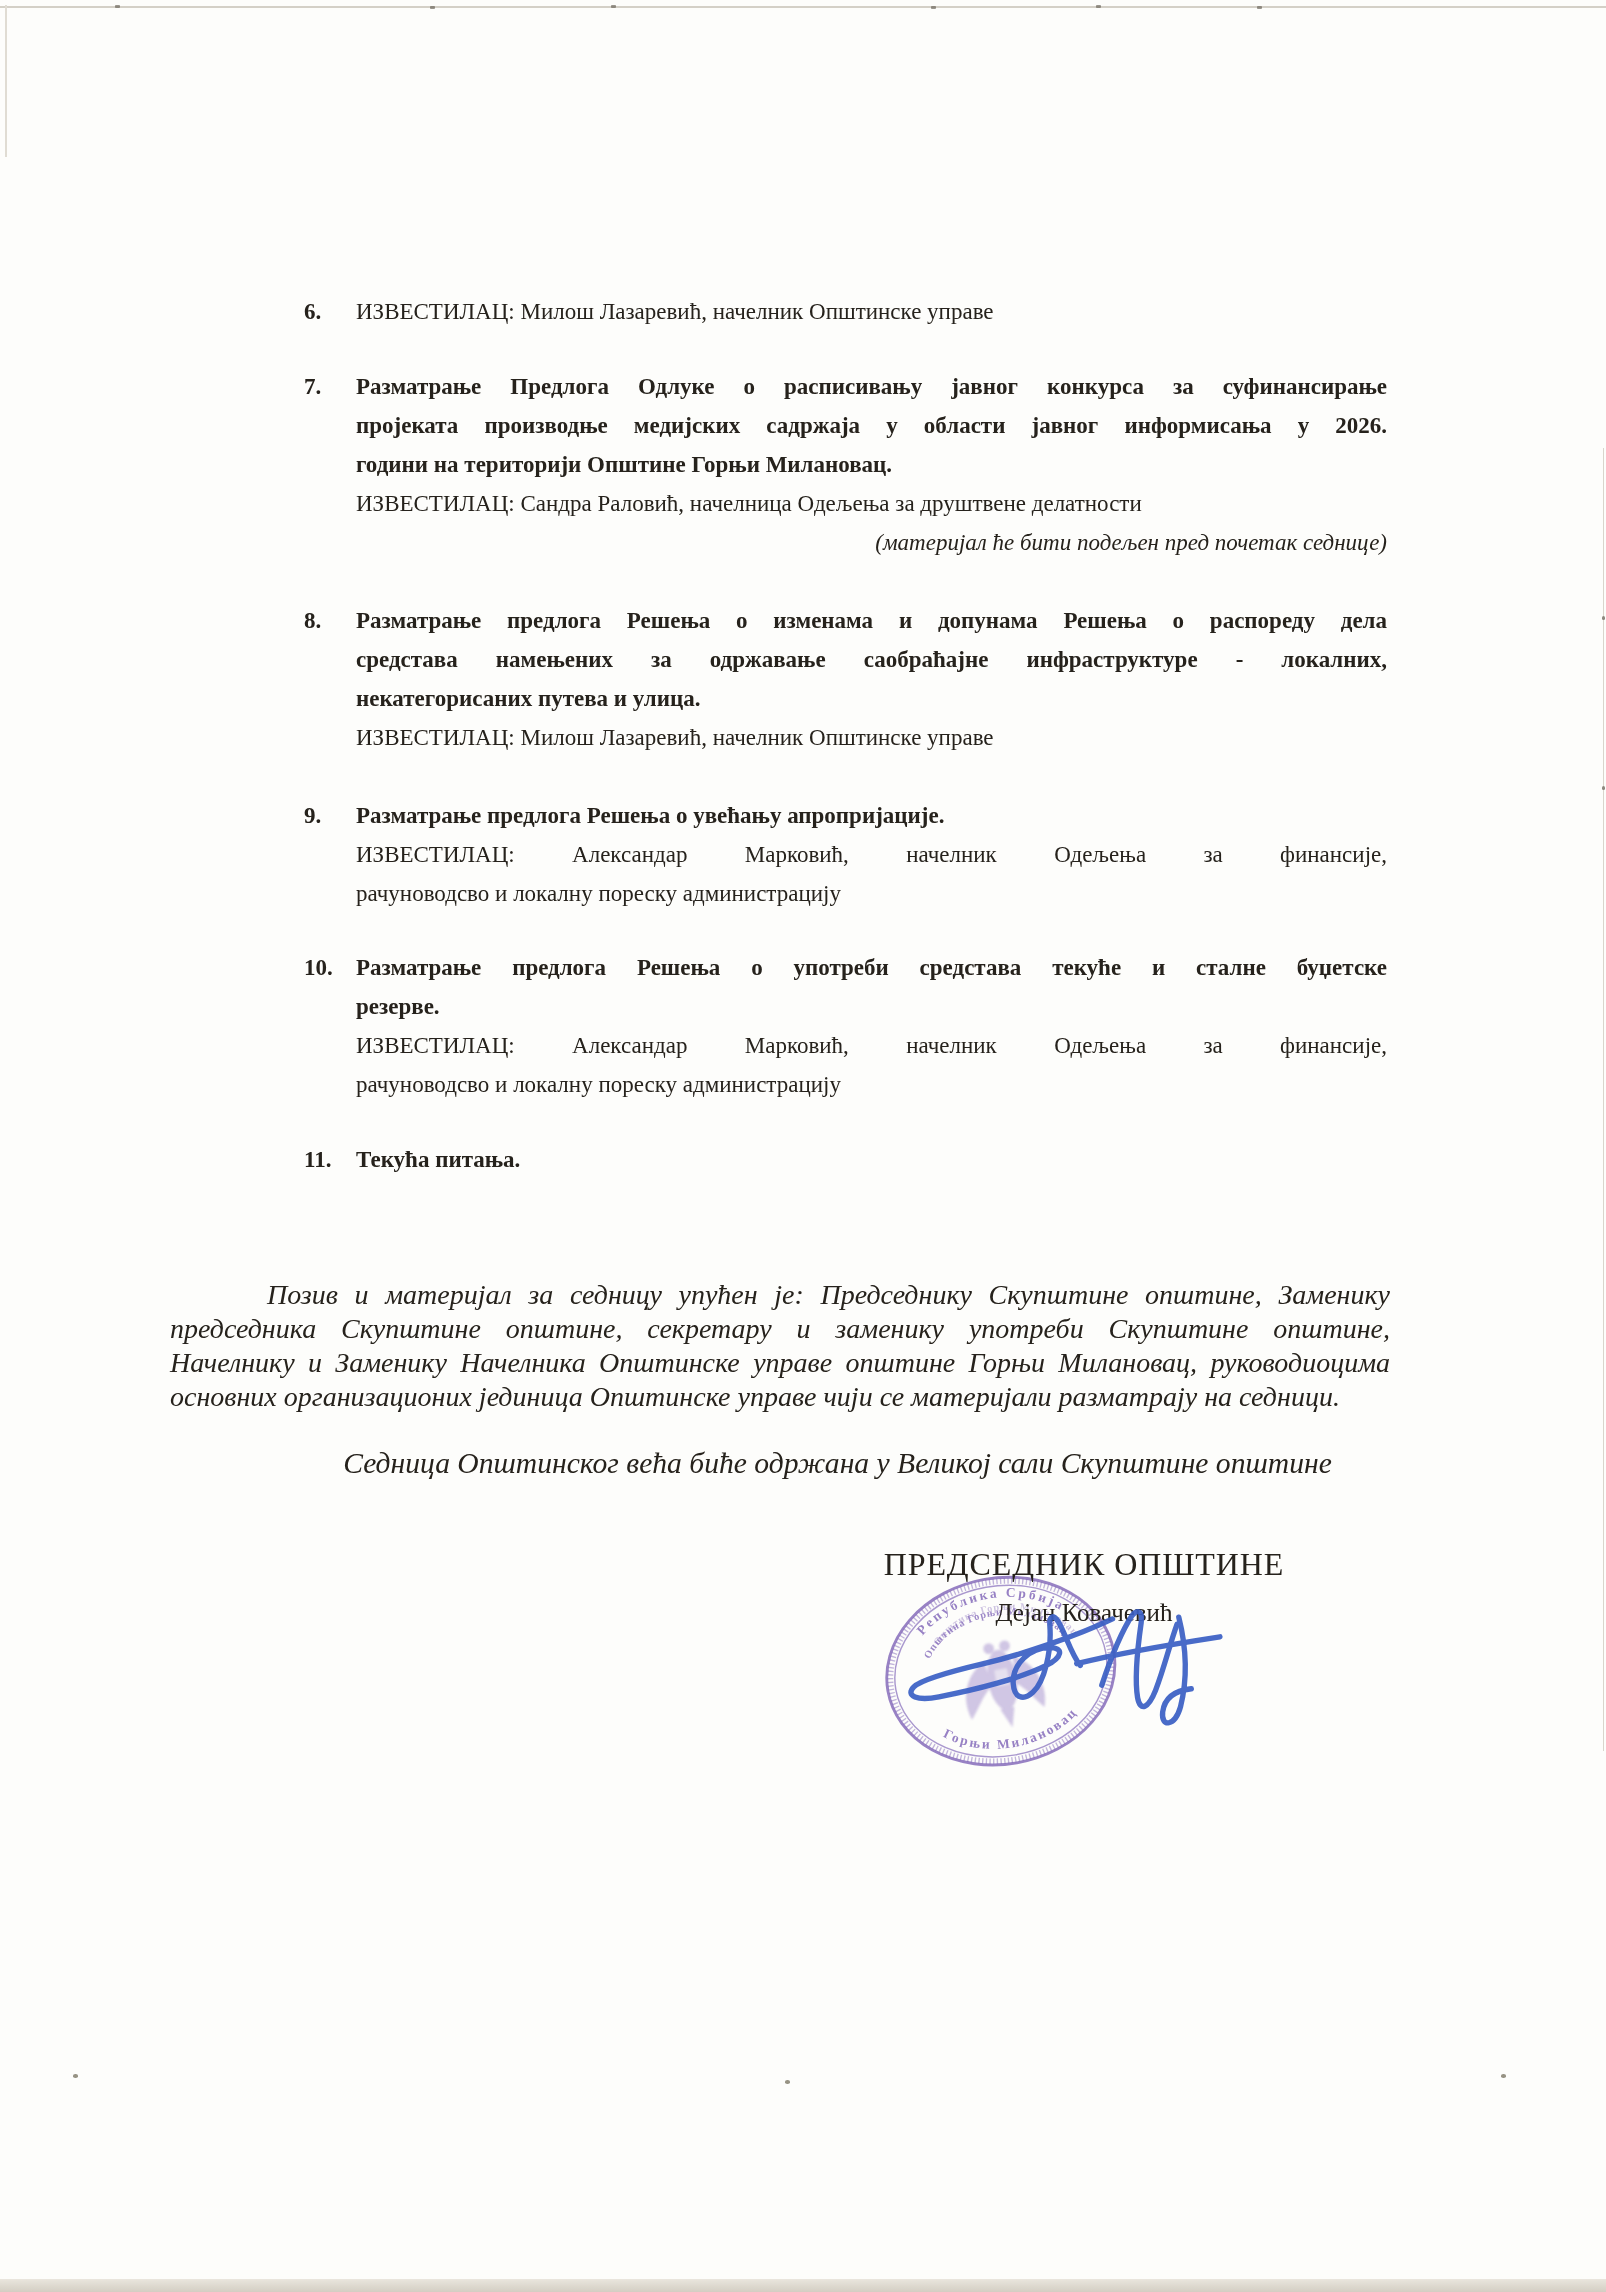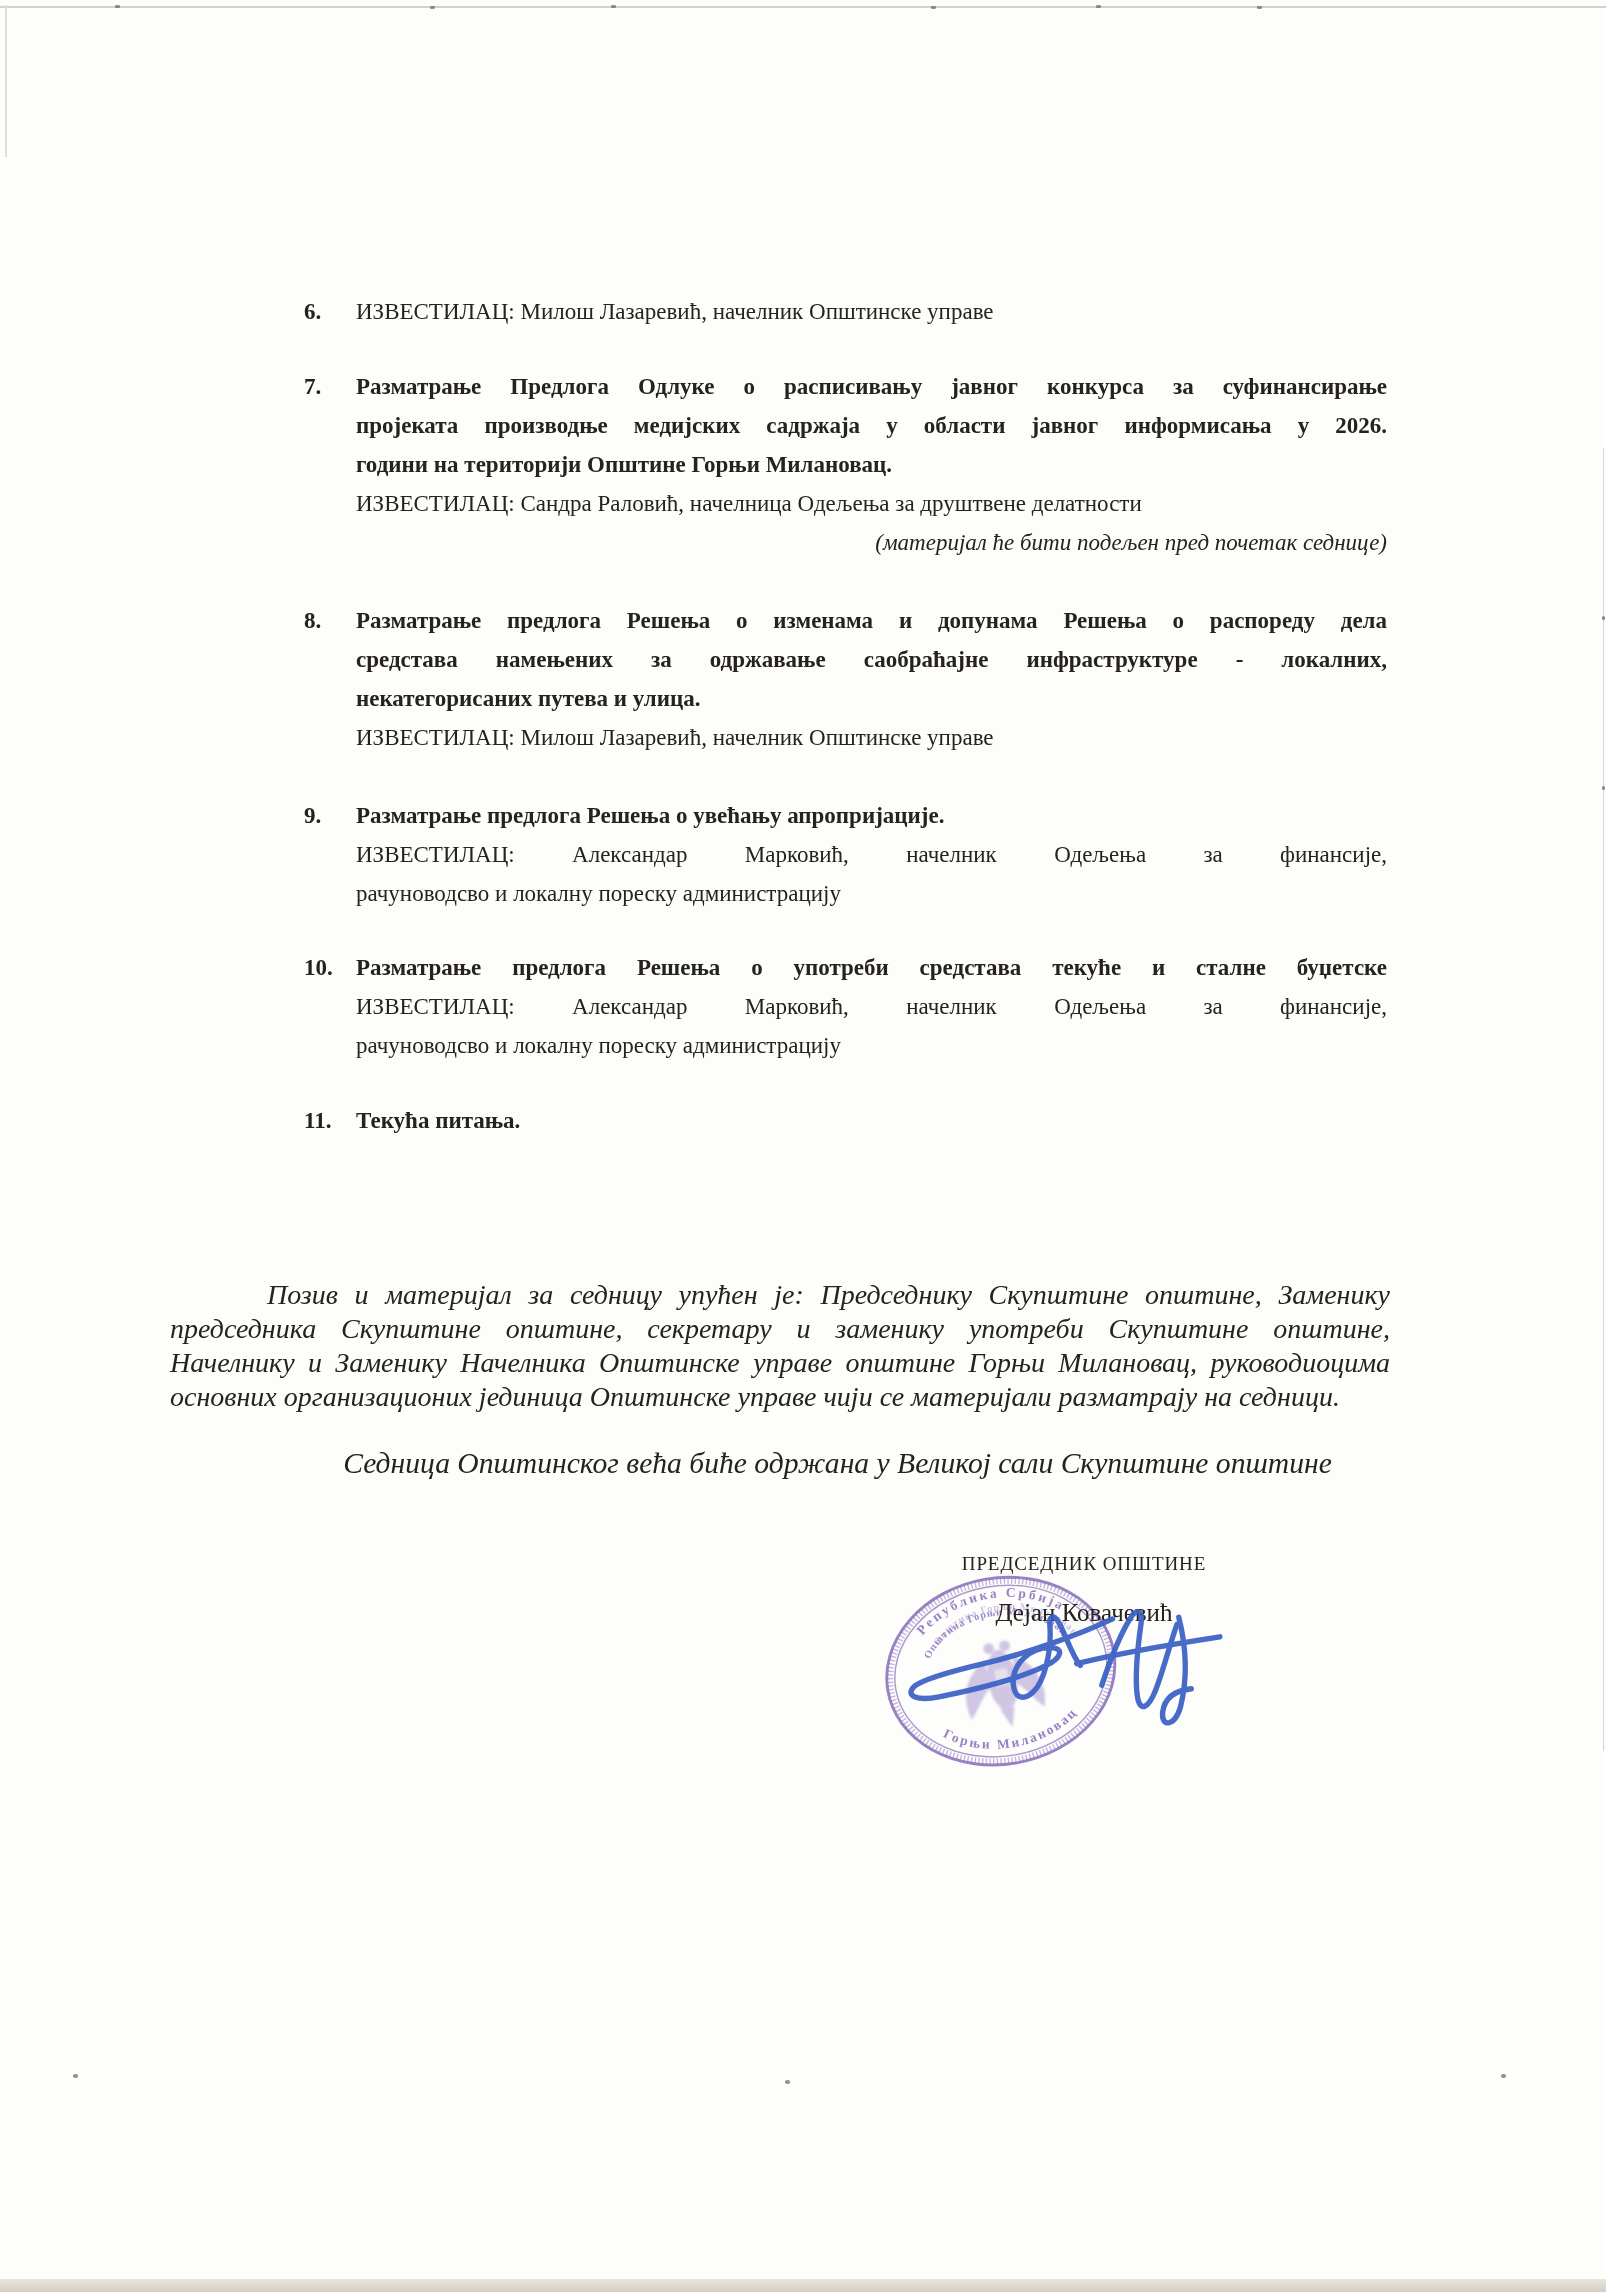--- a/index.html
+++ b/index.html
@@ -52,21 +52,21 @@
     position:absolute; left:224px; top:1444px; width:1227px;
     text-align:center; font-weight:normal; font-style:italic;
     font-size:29.6px; line-height:39px;
   }
 
   
   .sig-block {
     position:absolute; left:860px; top:1548px; width:448px;
     text-align:center; z-index:3;
   }
-  .sig-title { font-size:19px; line-height:32px; letter-spacing:0.9px; }
+  .sig-title { font-size:32px; line-height:32px; letter-spacing:0.9px; }
   .sig-name  { font-size:25px; line-height:32px; margin-top:17px; }
 
   .stamp-svg   { position:absolute; left:878px; top:1569px; z-index:2; opacity:.92; }
   .signature-svg { position:absolute; left:887px; top:1608px; z-index:4; }
 
   .stamp-arc-text { font-family:"Liberation Serif","DejaVu Serif",serif; font-weight:bold; }
 </style>
 </head>
 <body>
 
@@ -130,20 +130,21 @@
       <div class="reporter">
           <div class="line first">ИЗВЕСТИЛАЦ: Александар Марковић, начелник Одељења за финансије,</div>
           <div class="line last">рачуноводсво и локалну пореску администрацију</div>
         </div>
     </section>
 
     <section class="item" style="margin-top:35px">
       <div class="num">10.</div>
       <div class="title">
           <div class="line first">Разматрање предлога Решења о употреби средстава текуће и сталне буџетске</div>
+          <div class="line last">резерве.</div>
         </div>
       <div class="reporter">
           <div class="line first">ИЗВЕСТИЛАЦ: Александар Марковић, начелник Одељења за финансије,</div>
           <div class="line last">рачуноводсво и локалну пореску администрацију</div>
         </div>
     </section>
 
     <section class="item" style="margin-top:36px">
       <div class="num">11.</div>
       <div class="title">

